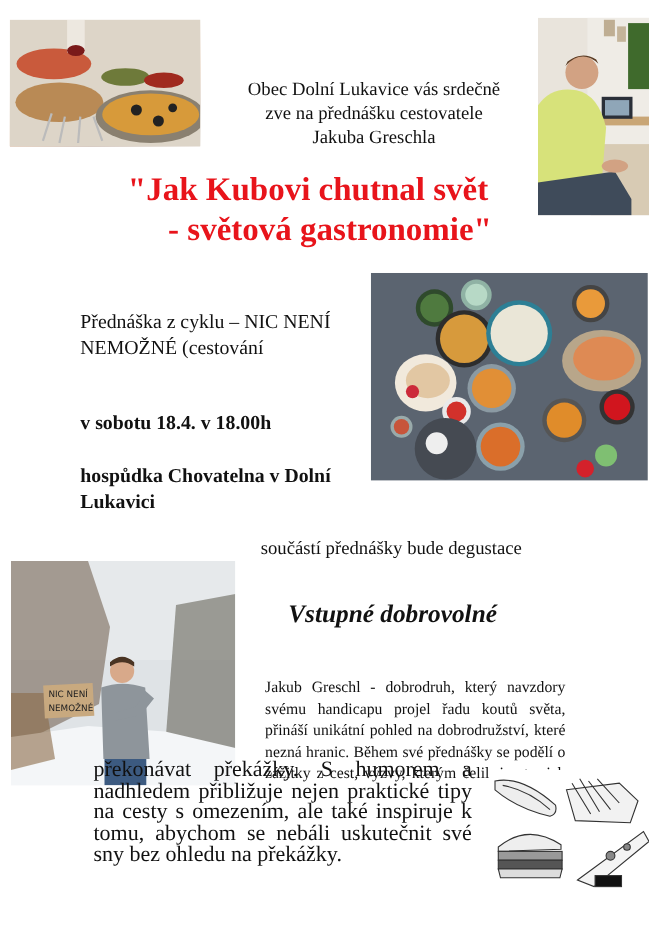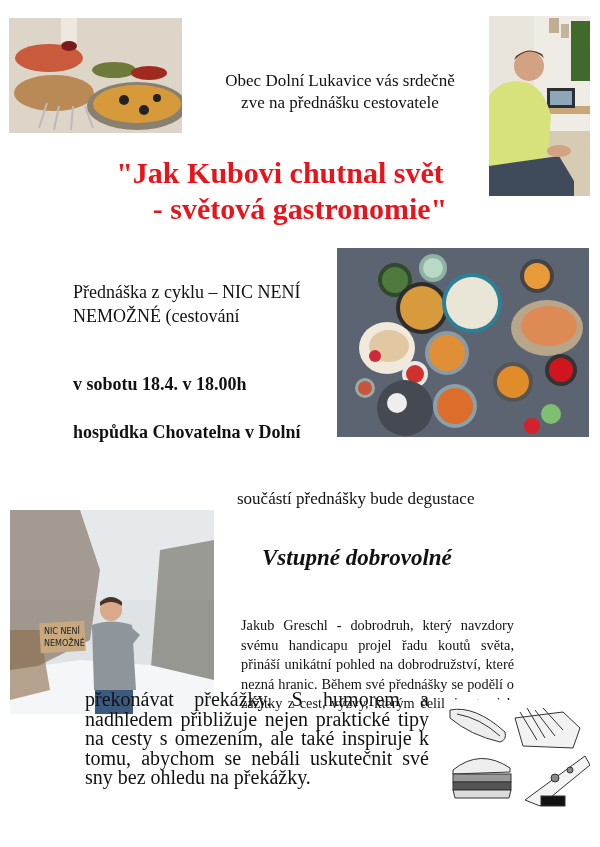--- a/index.html
+++ b/index.html
@@ -40,20 +40,21 @@
     <line x1="30" y1="110" x2="38" y2="85" stroke="#bbb" stroke-width="2"></line>
     <line x1="45" y1="112" x2="50" y2="88" stroke="#bbb" stroke-width="2"></line>
     <line x1="62" y1="112" x2="64" y2="88" stroke="#bbb" stroke-width="2"></line>
     <line x1="84" y1="110" x2="76" y2="88" stroke="#bbb" stroke-width="2"></line>
   </svg>
 </div>
 
 <div class="abs invite center">
   <div>Obec Dolní Lukavice vás srdečně</div>
   <div>zve na přednášku cestovatele</div>
+  <div>Jakuba Greschla</div>
 </div>
 
 <div class="img" style="left:489px; top:16px; width:101px; height:180px;">
   <svg width="101" height="180" viewBox="0 0 101 180">
     <rect width="101" height="180" fill="#e9e4dc"></rect>
     <rect x="45" y="0" width="56" height="120" fill="#efece6"></rect>
     <rect x="82" y="5" width="19" height="60" fill="#3f6a2c"></rect>
     <rect x="60" y="2" width="10" height="15" fill="#bfae93"></rect>
     <rect x="72" y="8" width="8" height="14" fill="#c4b49a"></rect>
     <rect x="48" y="115" width="53" height="65" fill="#d8cbb4"></rect>
@@ -112,20 +113,21 @@
 
 <div class="abs cycle">
   <div>Přednáška z cyklu – NIC NENÍ</div>
   <div>NEMOŽNÉ (cestování</div>
 </div>
 
 <div class="abs date">v sobotu 18.4. v 18.00h</div>
 
 <div class="abs venue">
   <div>hospůdka Chovatelna v Dolní</div>
+  <div>Lukavici</div>
 </div>
 
 <div class="img" style="left:10px; top:473px; width:204px; height:204px;margin-top:37px;">
   <svg width="204" height="204" viewBox="0 0 204 204">
     <rect width="204" height="204" fill="#dfe3e6"></rect>
     <rect y="0" width="204" height="90" fill="#e6e9eb"></rect>
     <path d="M0 0 L70 0 L90 60 L80 130 L0 170Z" fill="#6b5a47" opacity="0.55"></path>
     <path d="M150 40 L204 30 L204 170 L140 170Z" fill="#5b5a4d" opacity="0.55"></path>
     <path d="M0 160 L70 150 L140 155 L204 170 L204 204 L0 204Z" fill="#f4f6f8"></path>
     <path d="M0 120 L30 120 L40 180 L0 190Z" fill="#8a6b47" opacity="0.6"></path>

